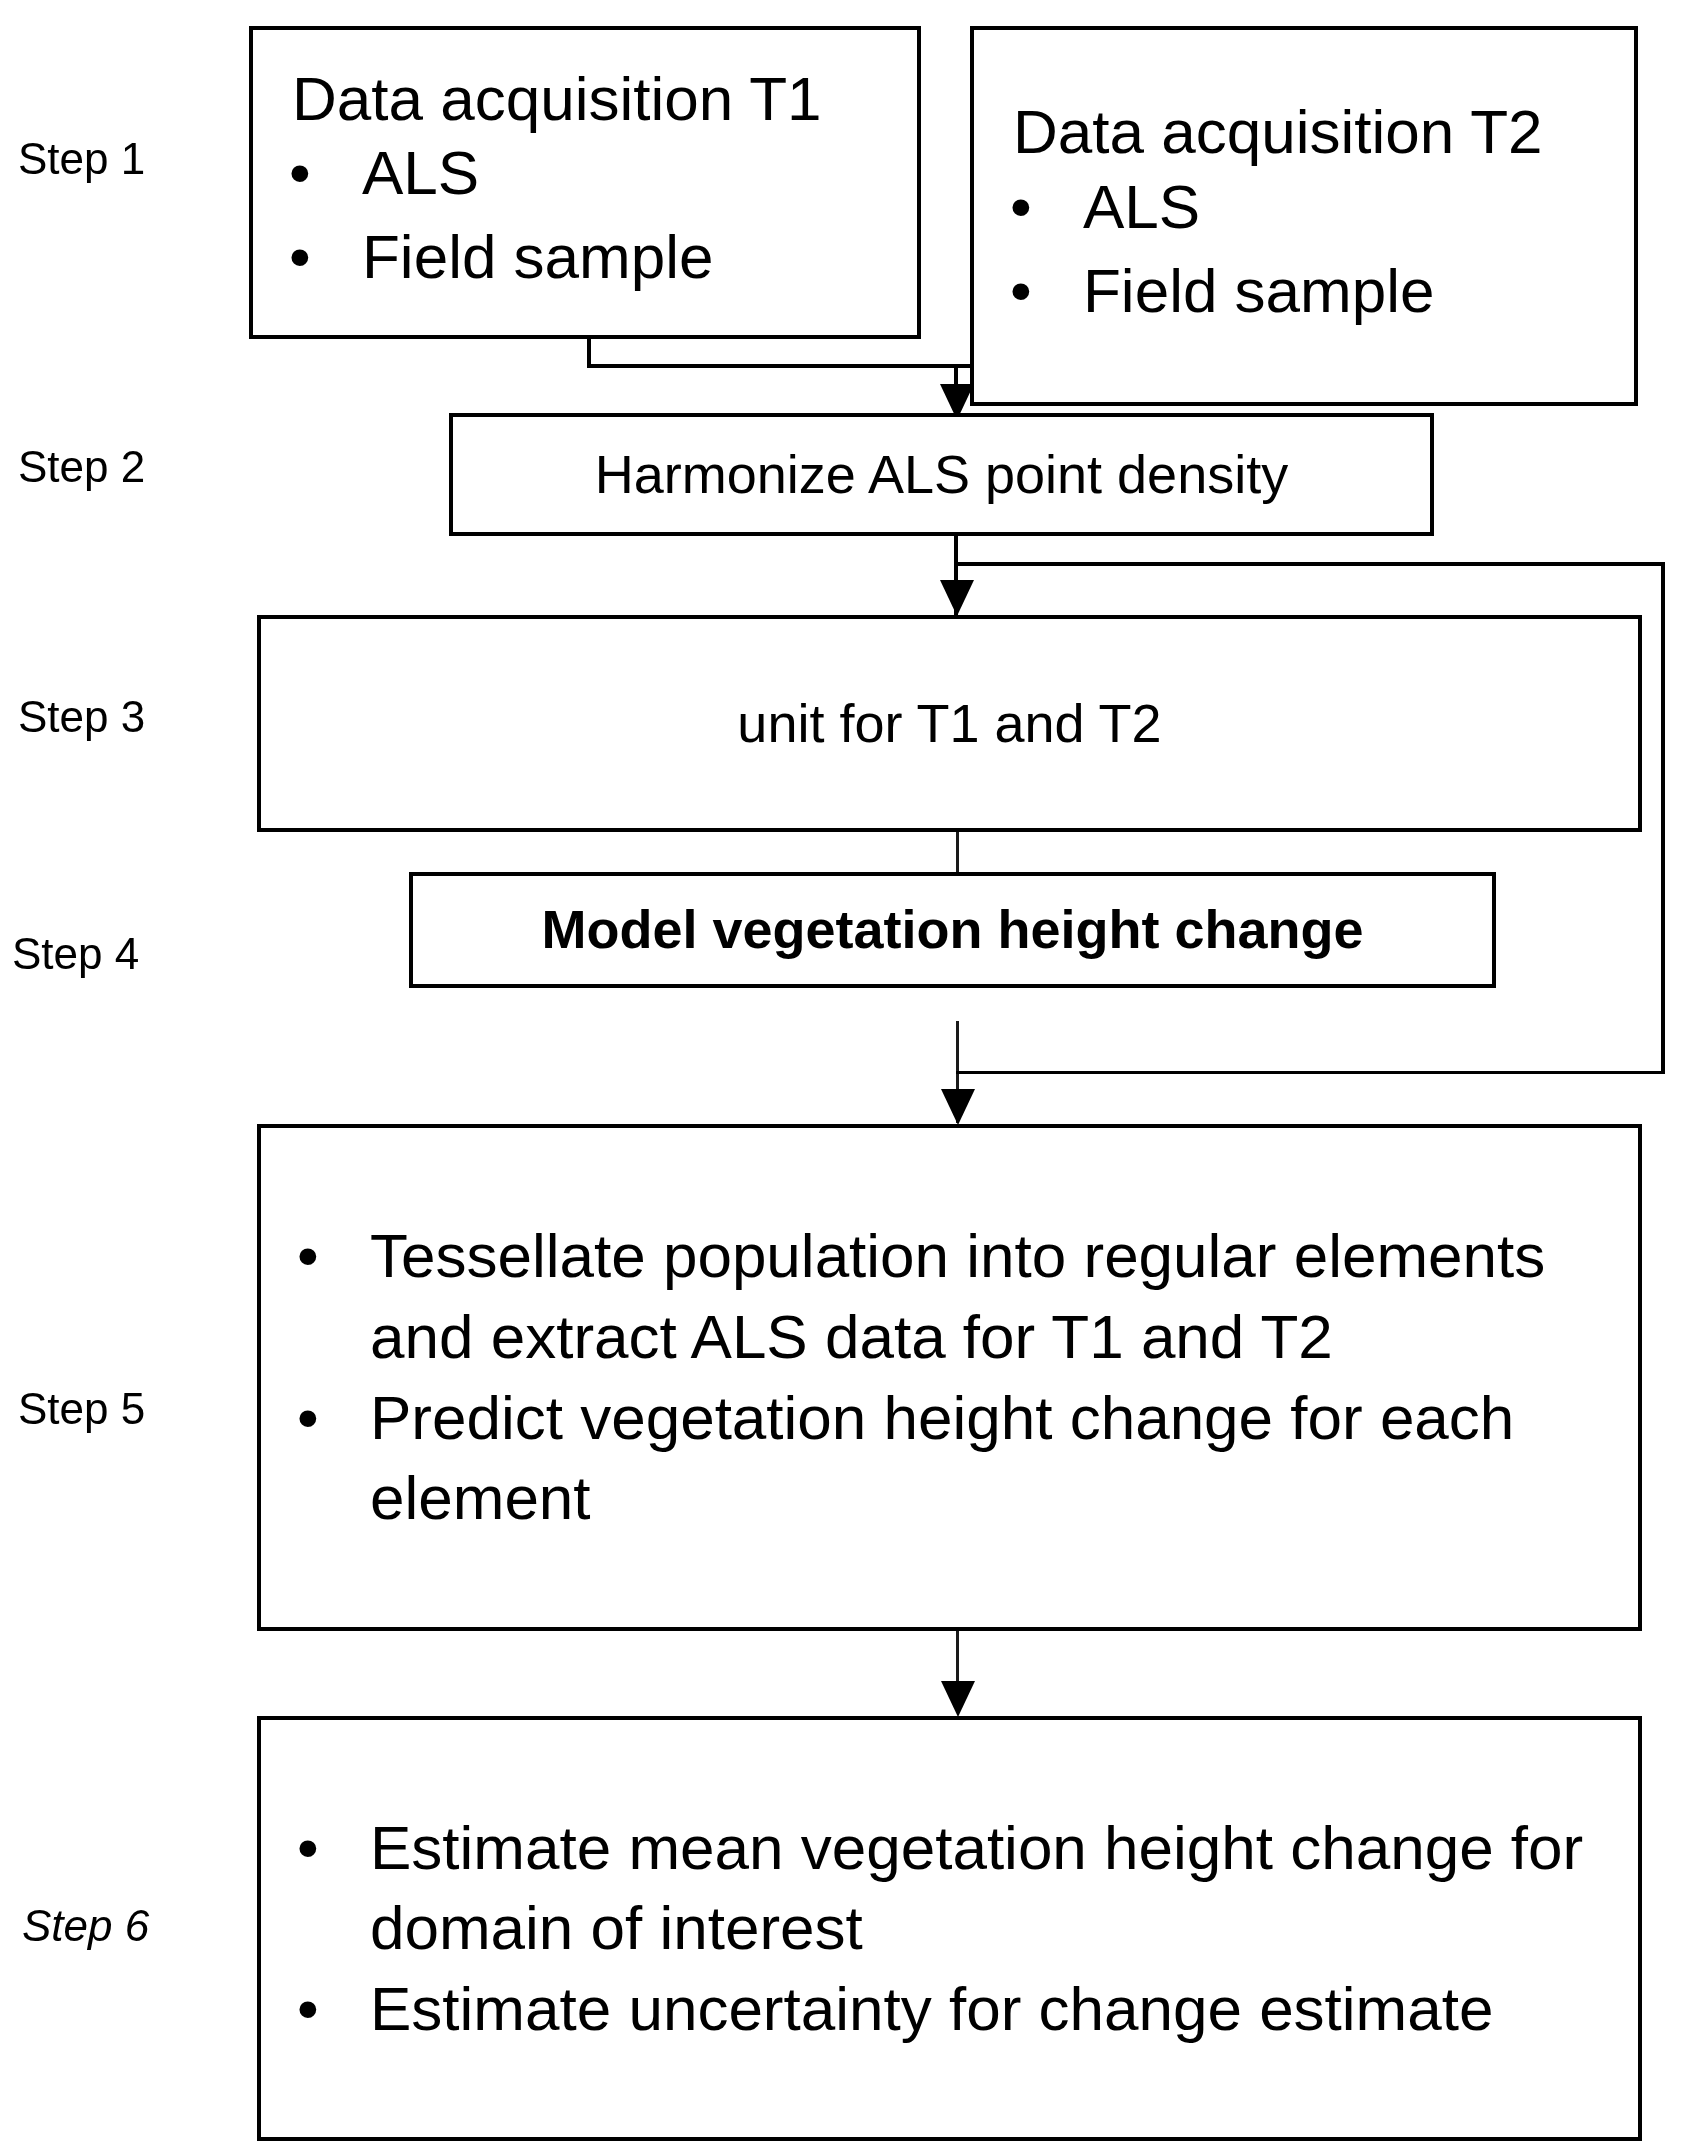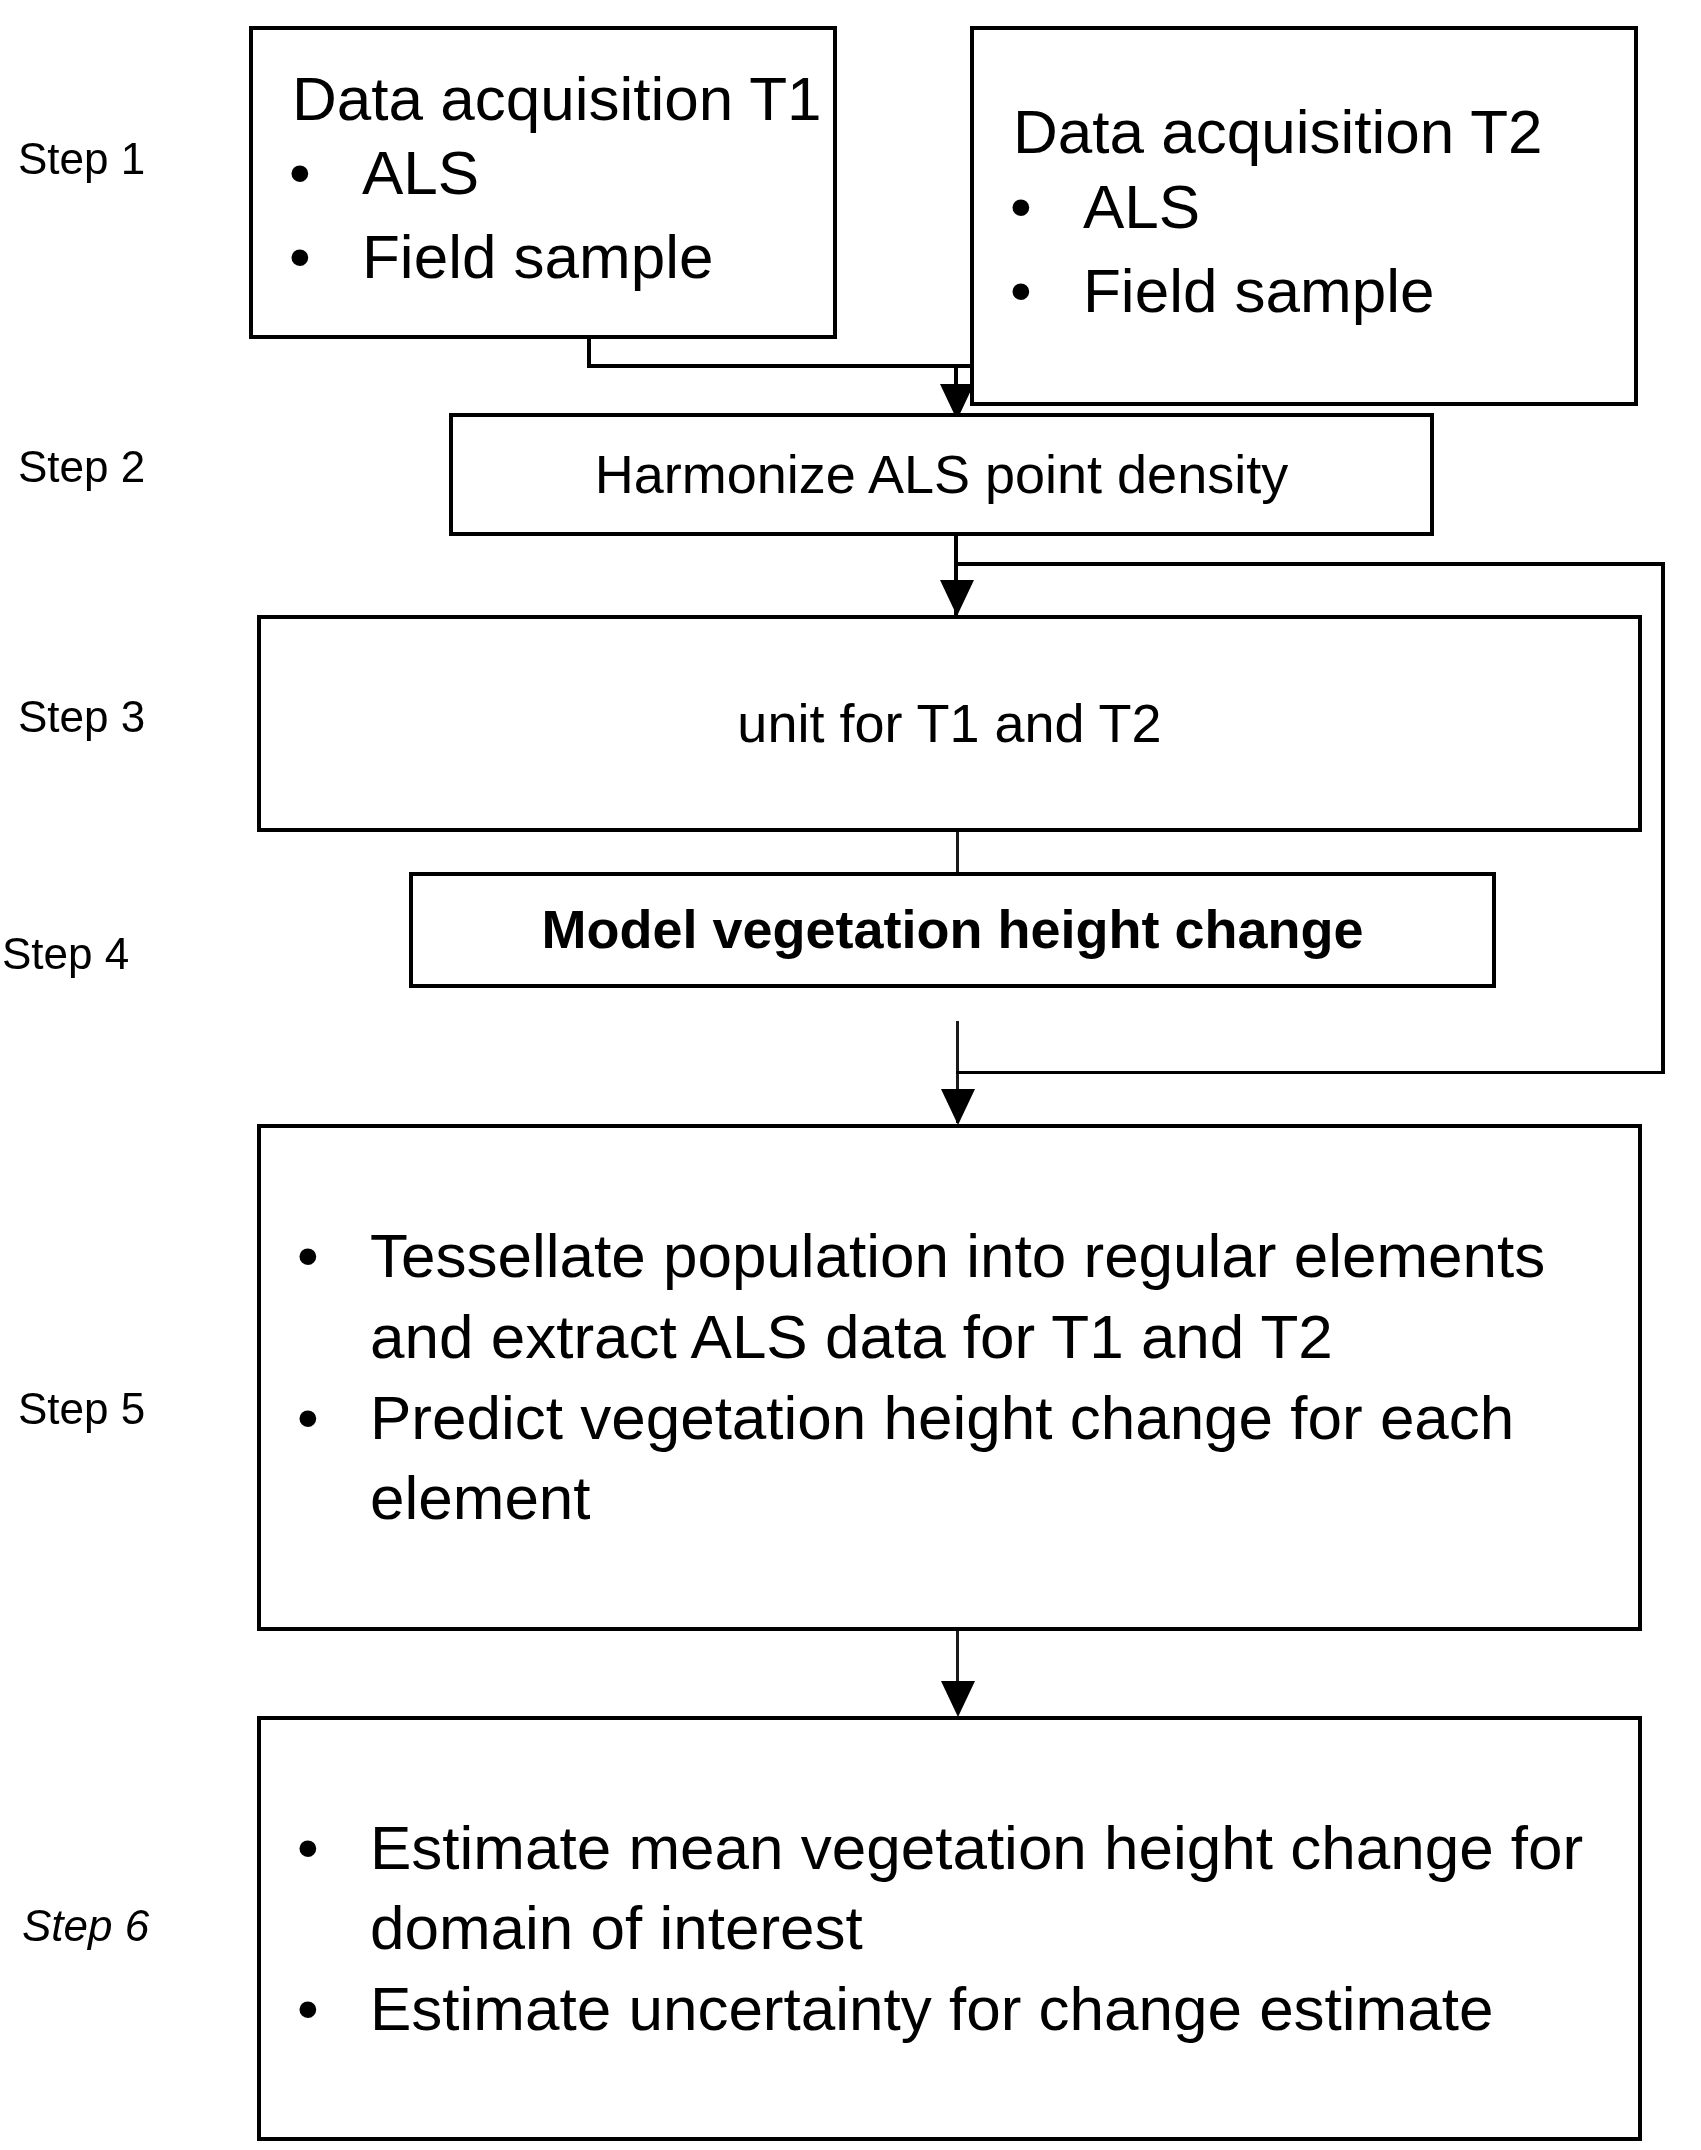--- a/index.html
+++ b/index.html
@@ -96,21 +96,21 @@
     z-index: 2;
   }
 </style>
 </head>
 <body>
 
 <div id="stage">
 
   <div class="step-label" style="left:18px; top:137px;">Step 1</div>
 
-  <div class="flow-box" style="left:249px; top:26px; width:588px; height:313px;">
+  <div class="flow-box" style="left:249px; top:26px; width:672px; height:313px;">
     <div class="box-inner">
       <div class="box-title">Data acquisition T1</div>
       <ul class="bullet-list">
         <li class="bullet-item">
           <span class="bullet-dot">•</span>
           <span>ALS</span>
         </li>
         <li class="bullet-item">
           <span class="bullet-dot">•</span>
           <span>Field sample</span>
@@ -158,21 +158,21 @@
 
   <div class="flow-box" style="left:257px; top:615px; width:1385px; height:217px;">
     <div class="box-inner">
       <div class="box-center-line">unit for T1 and T2</div>
     </div>
   </div>
 
   <div class="conn conn-v conn-thin" style="left:956px; top:832px; width:2.5px; height:59px;"></div>
   <div class="arrow-head" style="left:941px; top:876px;"></div>
 
-  <div class="step-label" style="left:2px; top:932px;">Step 4</div>
+  <div class="step-label" style="left:12px; top:932px;">Step 4</div>
 
   <div class="flow-box" style="left:409px; top:872px; width:1087px; height:116px;font-weight:bold;">
     <div class="box-inner">
       <div class="box-center-line">Model vegetation height change</div>
     </div>
   </div>
 
   <div class="conn conn-v conn-thin" style="left:956px; top:1021px; width:2.5px; height:102px;"></div>
   <div class="conn conn-h" style="left:956px; top:1071px; width:709px; height:3.3px;"></div>
   <div class="arrow-head" style="left:941px; top:1089px;"></div>

